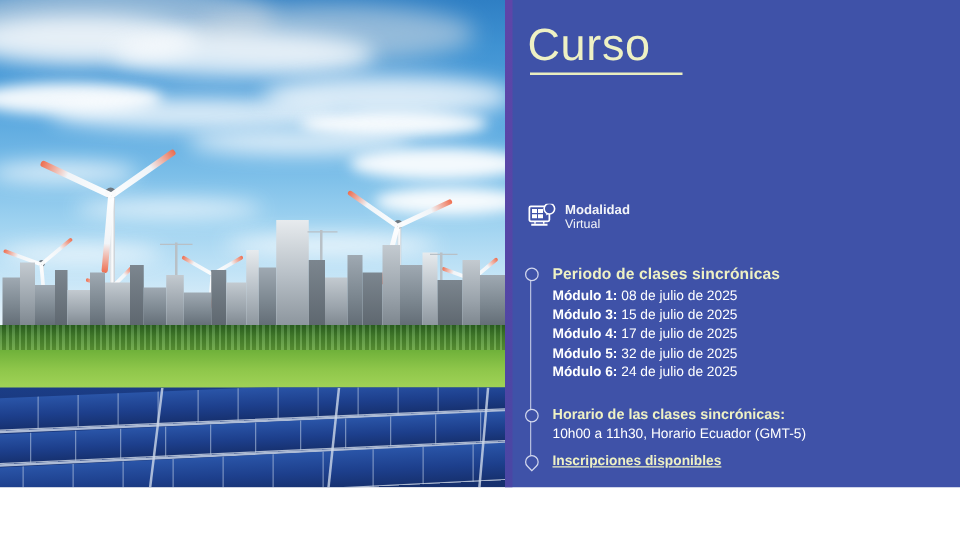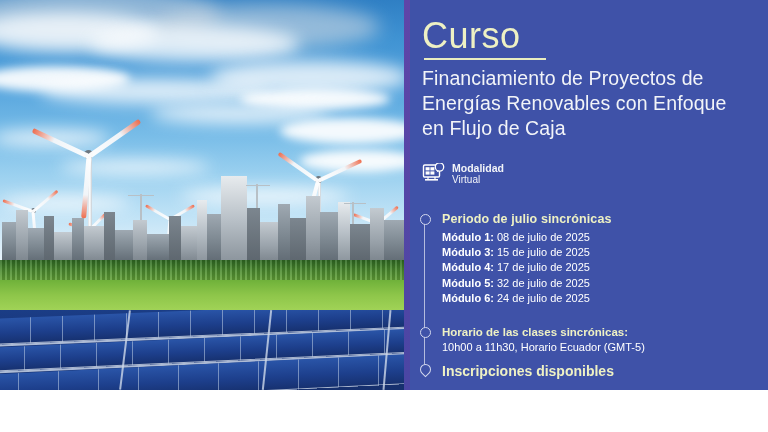--- a/index.html
+++ b/index.html
@@ -75,21 +75,21 @@
           background:#3f52a8;}
   .tl-pin{position:absolute;left:420px;width:9px;height:9px;border:1px solid #d3d8ee;border-radius:50% 50% 50% 0;
           transform:rotate(-45deg);background:#3f52a8;}
 
   .sched{position:absolute;left:442px;top:212px;width:300px;}
   .sched h3{margin:0 0 4px;color:#eef1c4;font-size:12.5px;font-weight:700;letter-spacing:.1px;}
   .mod{color:#ffffff;font-size:11px;line-height:15.2px;}
   .mod b{font-weight:700;}
   .hour{position:absolute;left:442px;top:325px;width:300px;color:#ffffff;font-size:11px;line-height:15px;}
   .hour b{display:block;color:#eef1c4;font-weight:700;font-size:11.5px;}
-  .insc{position:absolute;left:442px;top:363px;color:#eef1c4;font-size:14px;font-weight:700;}
+  .insc{position:absolute;left:442px;top:363px;color:#eef1c4;font-size:11px;font-weight:700;text-decoration:underline;}
 
   
   .footer{position:absolute;left:0;top:390px;width:768px;height:42px;background:#ffffff;}
 </style>
 </head>
 <body>
 
 <div class="poster">
 
   <div class="photo">
@@ -236,21 +236,20 @@
       </div>
       <div class="pslant" style="left:124px;transform:rotate(7deg);"></div>
       <div class="pslant" style="left:266px;transform:rotate(6deg);"></div>
       <div class="pslant" style="left:386px;transform:rotate(5deg);"></div>
     </div>
   </div>
 
   <div class="panel">
     <div class="kicker">Curso</div>
     <div class="kicker-rule"></div>
-    <div class="headline">Financiamiento de Proyectos de Energías Renovables con Enfoque en Flujo de Caja</div>
 
     <div class="metarow">
 
       <div class="meta" style="left:4px;top:2px;">
         <span class="ico">
           <svg viewBox="0 0 24 22" width="24" height="22">
             <rect x="1.5" y="2" width="16" height="12" rx="1.2" fill="none" stroke="#ffffff" stroke-width="1.4"></rect>
             <rect x="3.6" y="4.2" width="4" height="3.2" fill="#ffffff"></rect>
             <rect x="8.4" y="4.2" width="4" height="3.2" fill="#ffffff"></rect>
             <rect x="3.6" y="8.4" width="4" height="3.2" fill="#ffffff"></rect>
@@ -270,21 +269,21 @@
 
     </div>
   </div>
 
   <div class="tl-line"></div>
   <div class="tl-dot" style="top:214px;"></div>
   <div class="tl-dot" style="top:327px;"></div>
   <div class="tl-pin" style="top:364px;"></div>
 
   <div class="sched">
-    <h3>Periodo de julio sincrónicas</h3>
+    <h3>Periodo de clases sincrónicas</h3>
     <div class="mod">
       <b>Módulo 1:</b>
       <span>08 de julio de 2025</span>
     </div>
     <div class="mod">
       <b>Módulo 3:</b>
       <span>15 de julio de 2025</span>
     </div>
     <div class="mod">
       <b>Módulo 4:</b>

